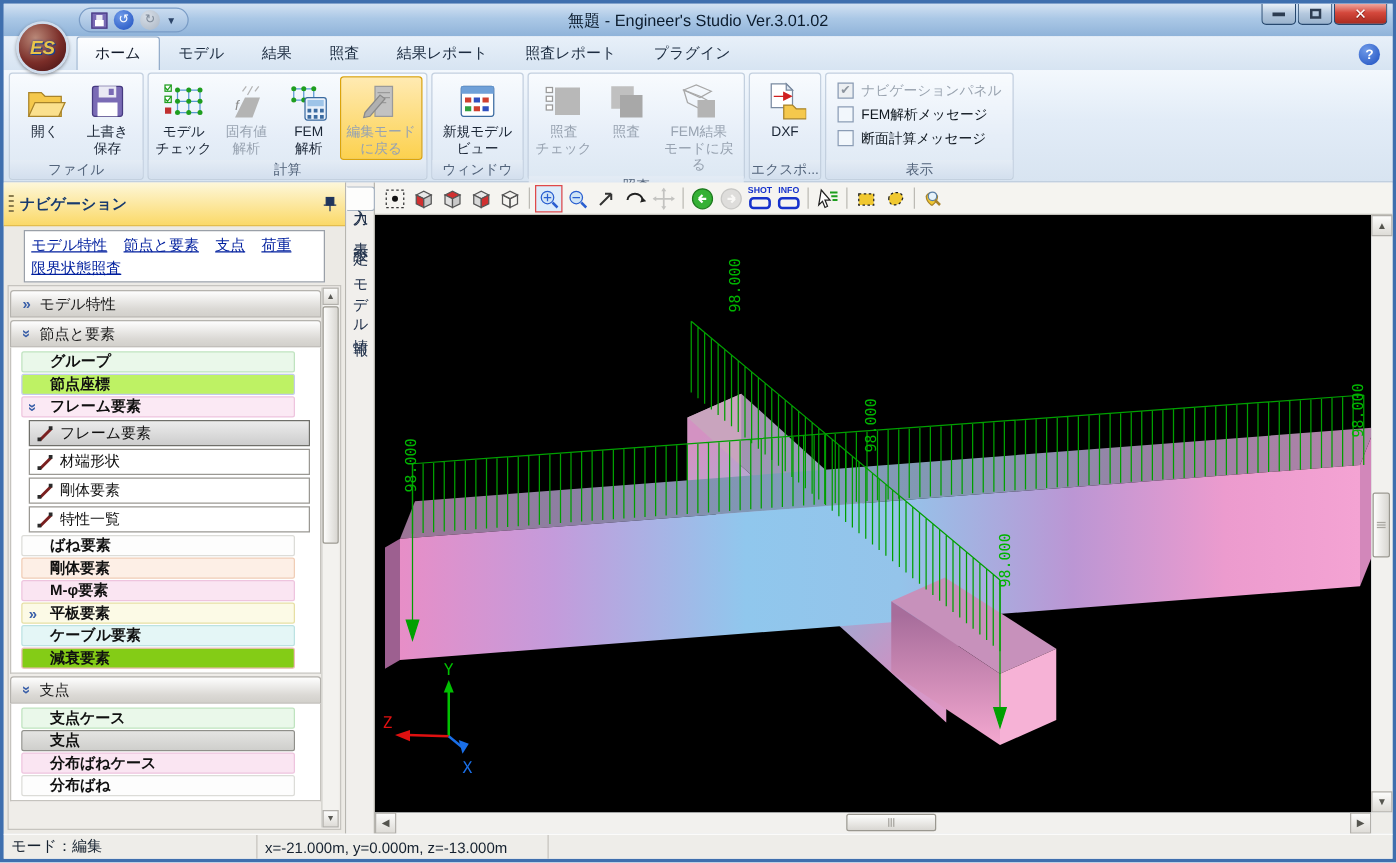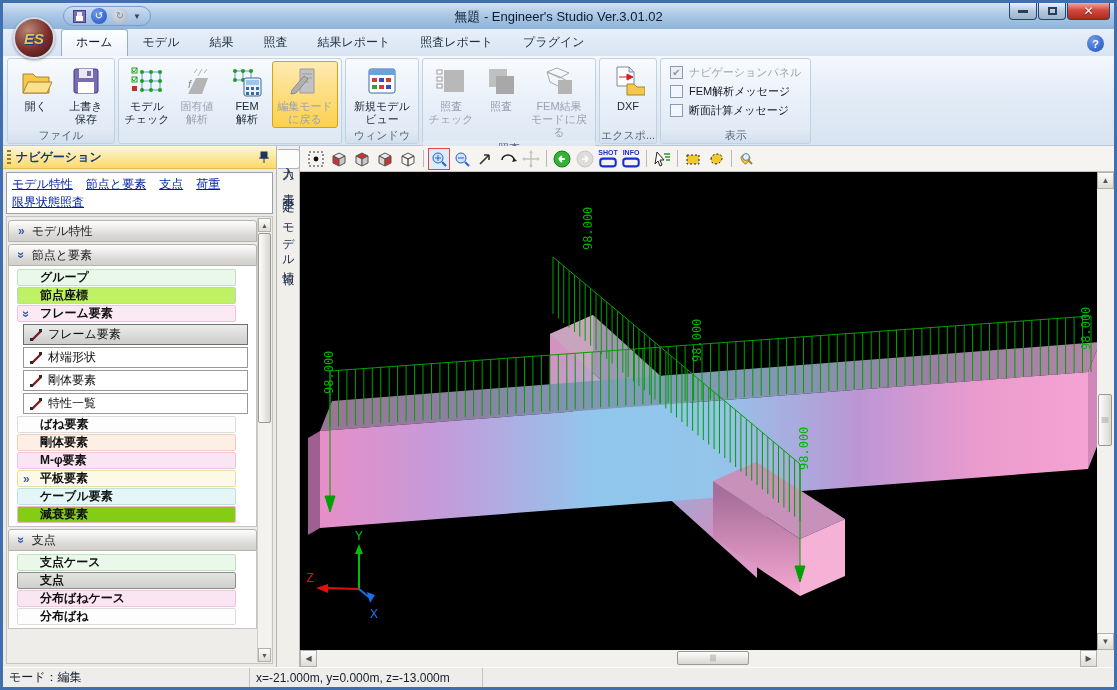--- a/index.html
+++ b/index.html
@@ -43,24 +43,24 @@
 .cbcol{display:flex;flex-direction:column;padding:4px 6px 0;gap:4px;min-width:138px}
 .cbrow{display:flex;align-items:center;gap:6px;font-size:11px;color:#101820}
 .cbrow.dis{color:#9aa4b0}
 .cb{width:13px;height:13px;border:1px solid #8a9cb5;background:#f2f7fc;font-size:10px;line-height:11px;text-align:center;color:#8c949e}
 .cb.dis{background:#eceff2}
 
 .ric svg{width:34px;height:34px}
 
 .work{flex:1;display:flex;min-height:0}
 .nav{width:274px;flex:none;display:flex;flex-direction:column;background:#eceae5;border-right:1px solid #b8b6b0}
-.nav-h{height:23px;flex:none;background:linear-gradient(#fdf7da,#fbd968);border-bottom:1px solid #e3bd4e;display:flex;align-items:center;padding:0 6px 0 4px;color:#173a6e;font-weight:bold}
+.nav-h{height:35px;flex:none;background:linear-gradient(#fdf7da,#fbd968);border-bottom:1px solid #e3bd4e;display:flex;align-items:center;padding:0 6px 0 4px;color:#173a6e;font-weight:bold}
 .nav-grip{width:4px;height:15px;margin-right:5px;background-image:repeating-linear-gradient(#8a7c4e 0 2px,transparent 2px 4px)}
 .nav-h .sp{flex:1}
-.nav-links{background:#fff;border:1px solid #9aa0a8;margin:3px 3px 2px;padding:2px 5px;line-height:18px}
+.nav-links{background:#fff;border:1px solid #9aa0a8;margin:3px 16px 2px;padding:2px 5px;line-height:18px}
 .nav-links a{color:#001f9e;text-decoration:underline;margin-right:13px;white-space:nowrap;font-size:12px}
 .acc{flex:1;position:relative;margin:0 3px 3px;background:#efede9;border:1px solid #c6c4bf;overflow:hidden;padding:1px 15px 1px 1px}
 .sec{height:22px;background:linear-gradient(#fefefe,#dbd9d5 70%,#d2d0cb);border:1px solid #b5b3ae;border-radius:3px 3px 0 0;display:flex;align-items:center;gap:7px;padding:0 9px;margin-top:2px;color:#1c1c1c}
 .chev{color:#3a5fa8;font-weight:bold;font-size:12px;display:inline-block}
 .chev.open{transform:rotate(90deg)}
 .panel{background:#fff;border:1px solid #c5c3be;border-top:none;padding:2px 2px 2px 0}
 .itm{height:17px;display:flex;align-items:center;padding-left:22px;margin:1px 18px 1px 8px;font-weight:bold;color:#101010;border:1px solid transparent;border-radius:2px;position:relative}
 .itm .ichev{position:absolute;left:5px;color:#3a5fa8;font-weight:bold;transform:rotate(90deg)}
 .itm .ichev.closed{transform:none}
 .t-green{background:#eaf8ea;border-color:#bfe3bf}
@@ -102,21 +102,21 @@
 .vtrack{flex:1;position:relative}
 .vthumb{position:absolute;left:1px;width:14px;top:205px;height:52px;background:linear-gradient(90deg,#fdfdfc,#d9d7d2);border:1px solid #9a9890;border-radius:2px}
 .hthumb{position:absolute;top:1px;height:14px;left:360px;width:72px;background:linear-gradient(#fdfdfc,#d9d7d2);border:1px solid #9a9890;border-radius:2px}
 .grip{position:absolute;left:50%;top:50%;transform:translate(-50%,-50%);display:flex;gap:1px}
 .grip i{display:block;width:1px;height:7px;background:#a8a6a0}
 .gripv{flex-direction:column}
 .gripv i{width:7px;height:1px}
 
 .status{height:20px;flex:none;background:#eeede9;border-top:1px solid #fbfbfa;display:flex;align-items:center;font-size:12px;color:#14202e}
 .scell{height:100%;display:flex;align-items:center;padding:0 6px;border-right:1px solid #c6c4be}
-.sc1{width:247px}
+.sc1{width:203px}
 .sc2{width:233px}
 .sc3{flex:1;border-right:none}
 .svgtxt{font-family:"DejaVu Sans Mono",monospace}
 </style>
 </head>
 <body>
 
 <div class="win">
 
   <div class="titlebar">
@@ -240,20 +240,21 @@
         <div class="rbtn wide hl dis">
           <span class="ric"><svg viewBox="0 0 34 34">
                 <path d="M12 5h14v24H12z" fill="#c2c2c2" stroke="#9a9a9a"></path>
                 <path d="M14 10h10M14 14h10M14 18h7" stroke="#9a9a9a"></path>
                 <path d="M4 26l12-14 4 3-12 14-5 1z" fill="#b0b0b0" stroke="#8a8a8a"></path>
               </svg></span>
           <span>編集モード</span>
           <span>に戻る</span>
         </div>
       </div>
+      <div class="rlabel">計算</div>
     </div>
 
     <div class="rgroup">
       <div class="rbody">
         <div class="rbtn wide">
           <span class="ric"><svg viewBox="0 0 34 34">
                 <rect x="4" y="5" width="26" height="24" rx="2" fill="#fff" stroke="#3a6aa0"></rect>
                 <rect x="4" y="5" width="26" height="6" fill="#6fa0d8"></rect>
                 <g>
                   <rect x="7" y="14" width="5" height="4" fill="#d04030"></rect>

